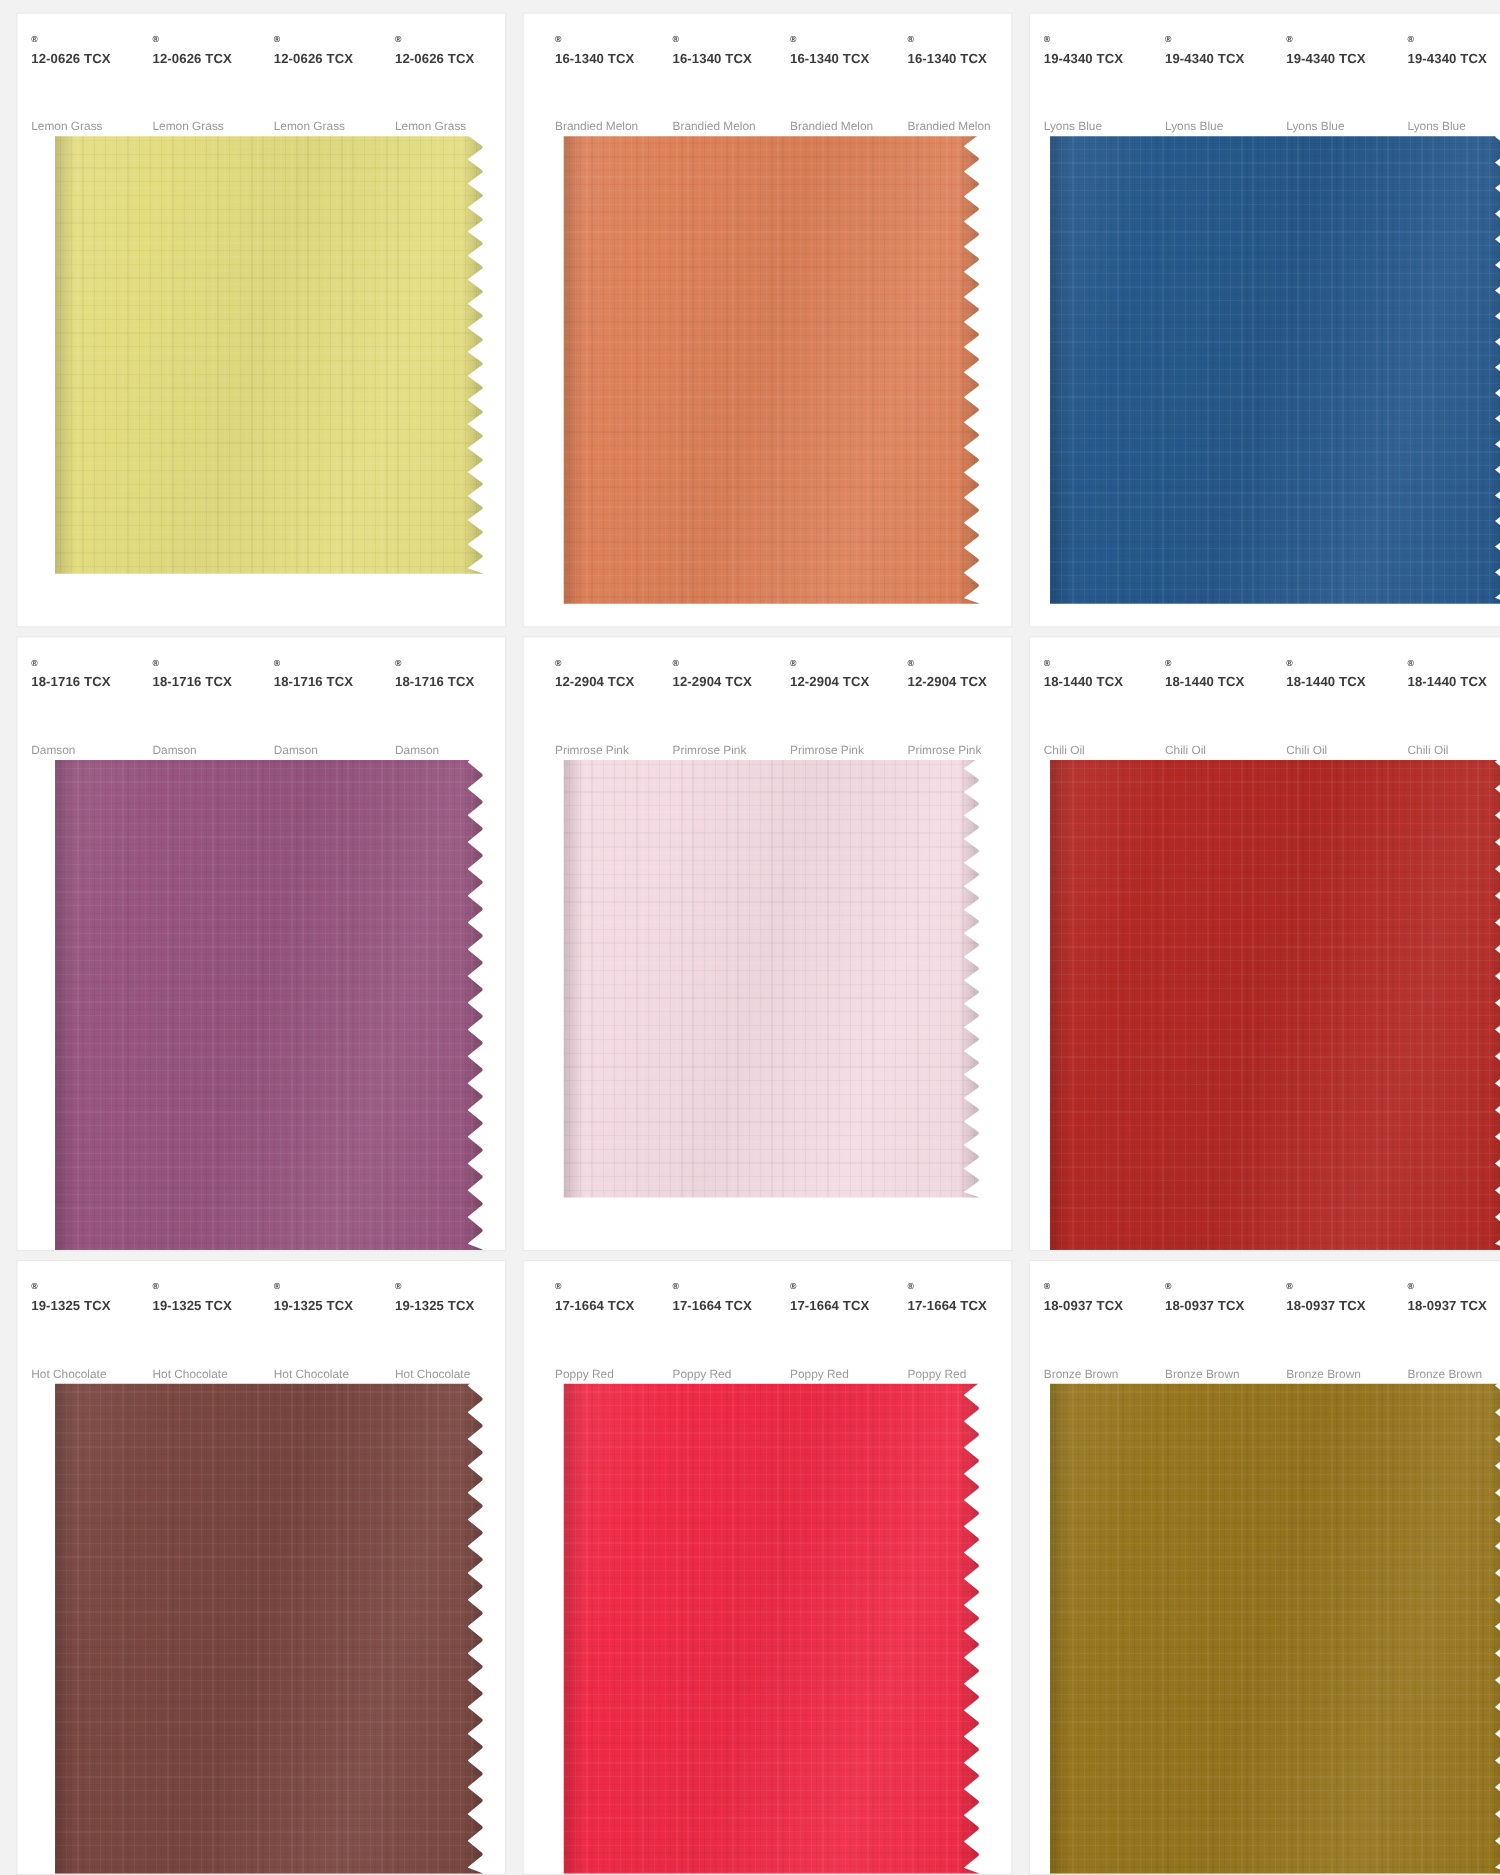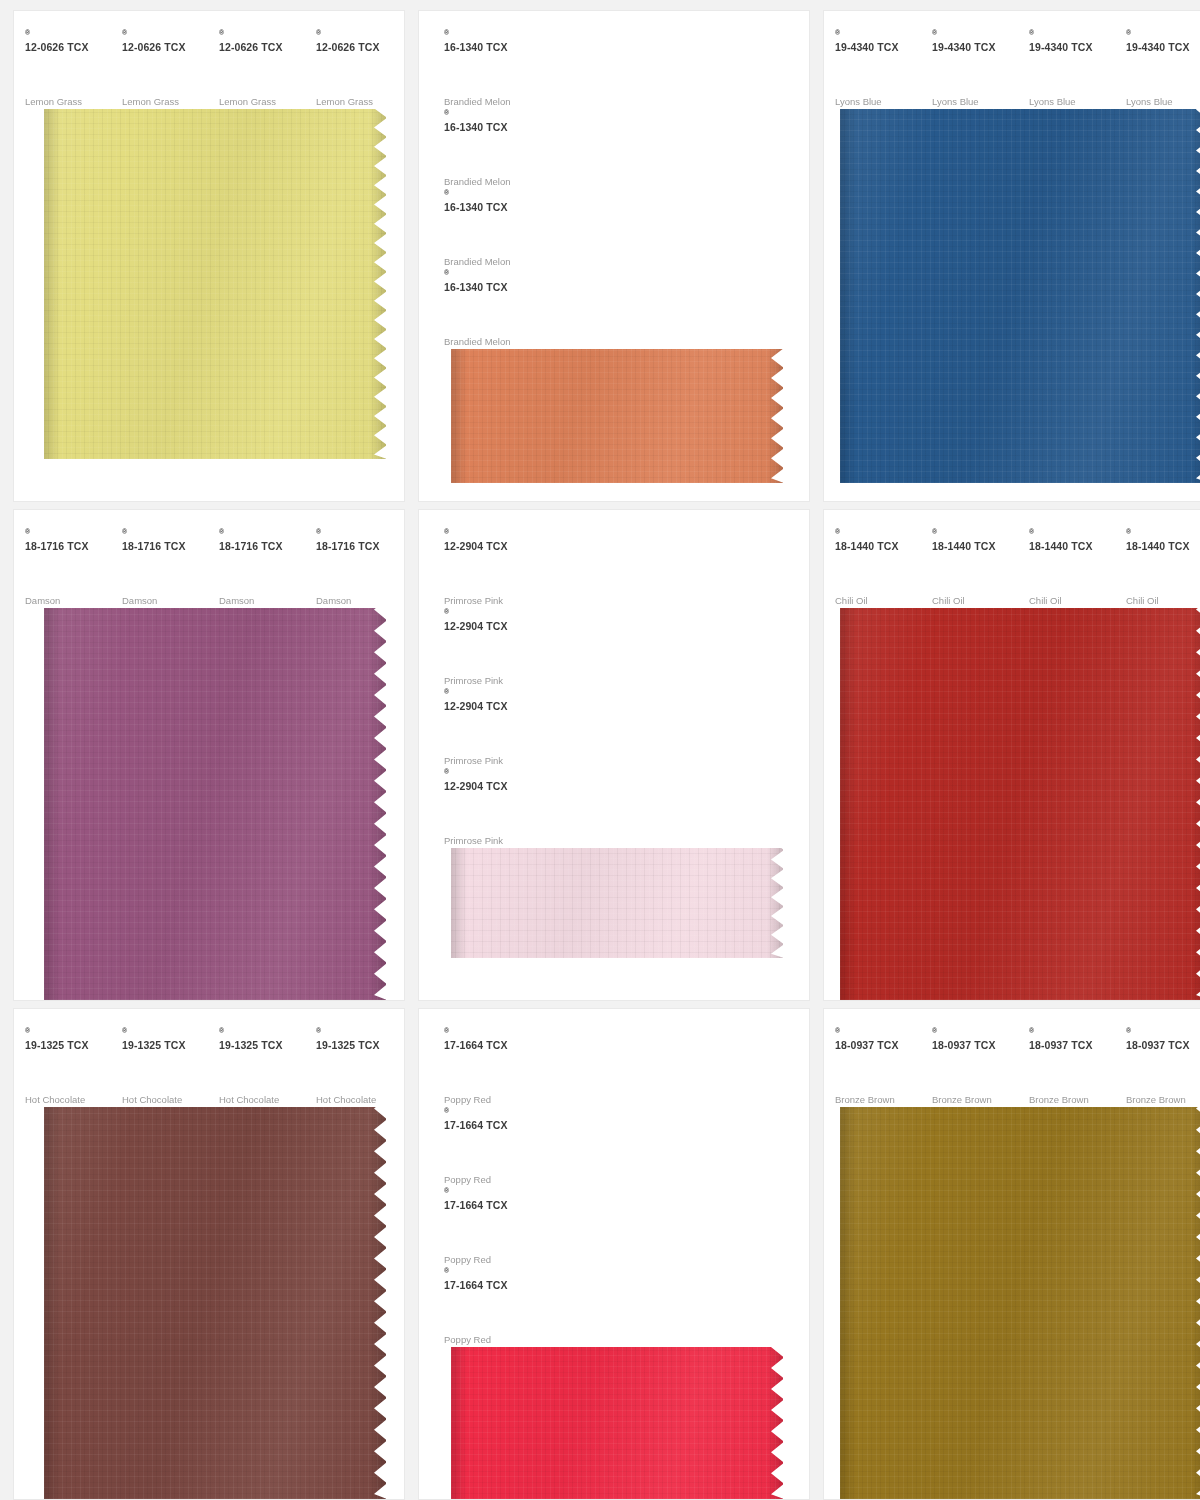--- a/index.html
+++ b/index.html
@@ -34,21 +34,21 @@
   }
 
   
   .card-header {
     display: flex;
     padding: 18px 0 0 0;
     background: #ffffff;
     position: relative;
     z-index: 3;
   }
-  .card.hdr-indent .card-header { padding-left: 14px; flex-direction: column; }
+  .card.hdr-indent .card-header { padding-left: 14px; }
   .label-col {
     width: 97px;
     box-sizing: border-box;
     padding-left: 11px;
   }
   .card.hdr-indent .label-col { width: 94px; }
   .lbl-brand {
     font-size: 10.5px;
     font-weight: bold;
     color: #3c3c3c;

